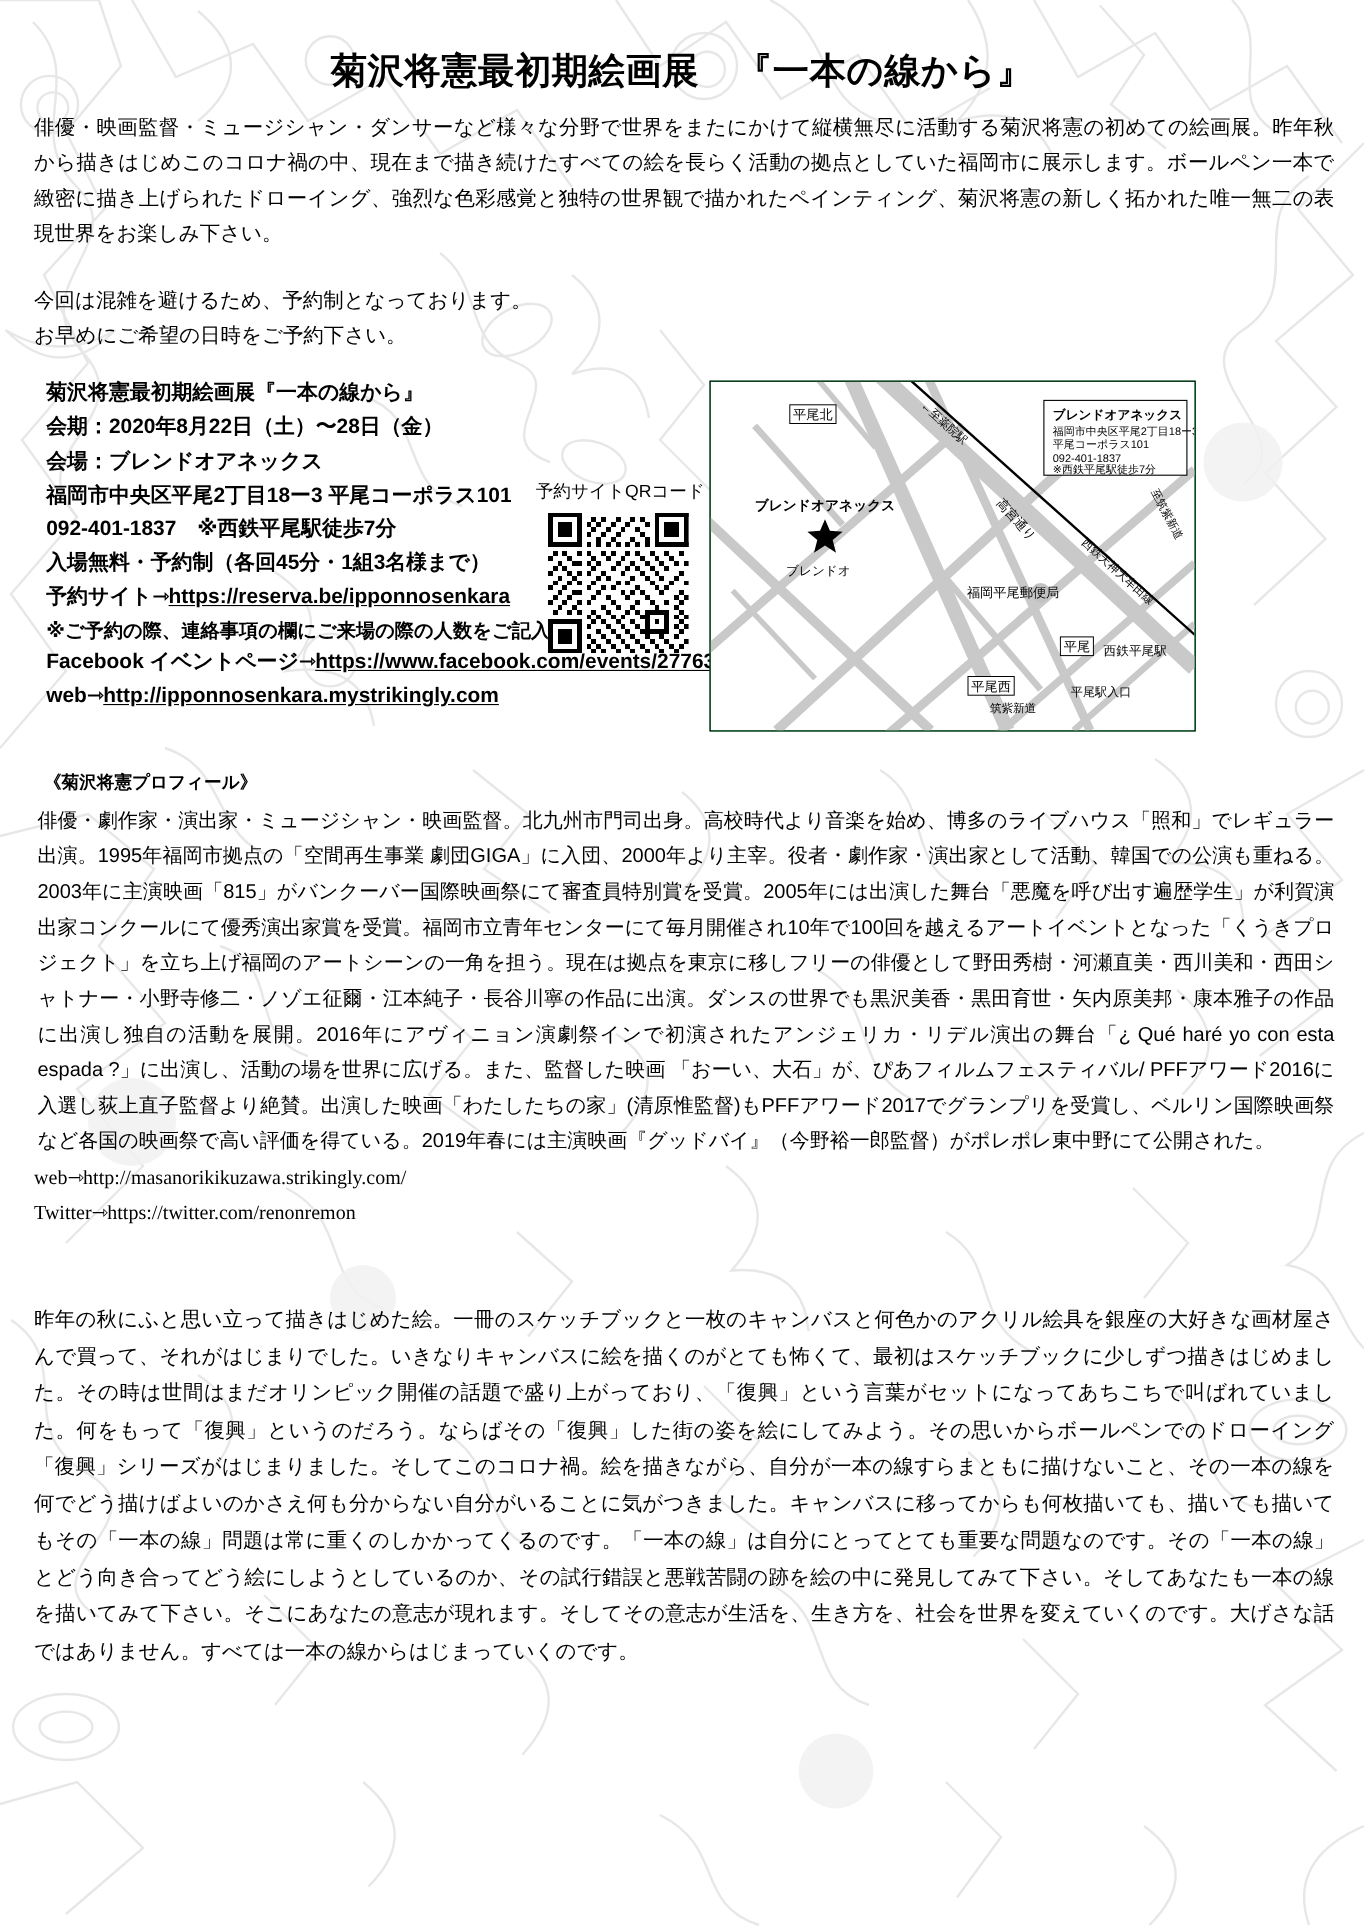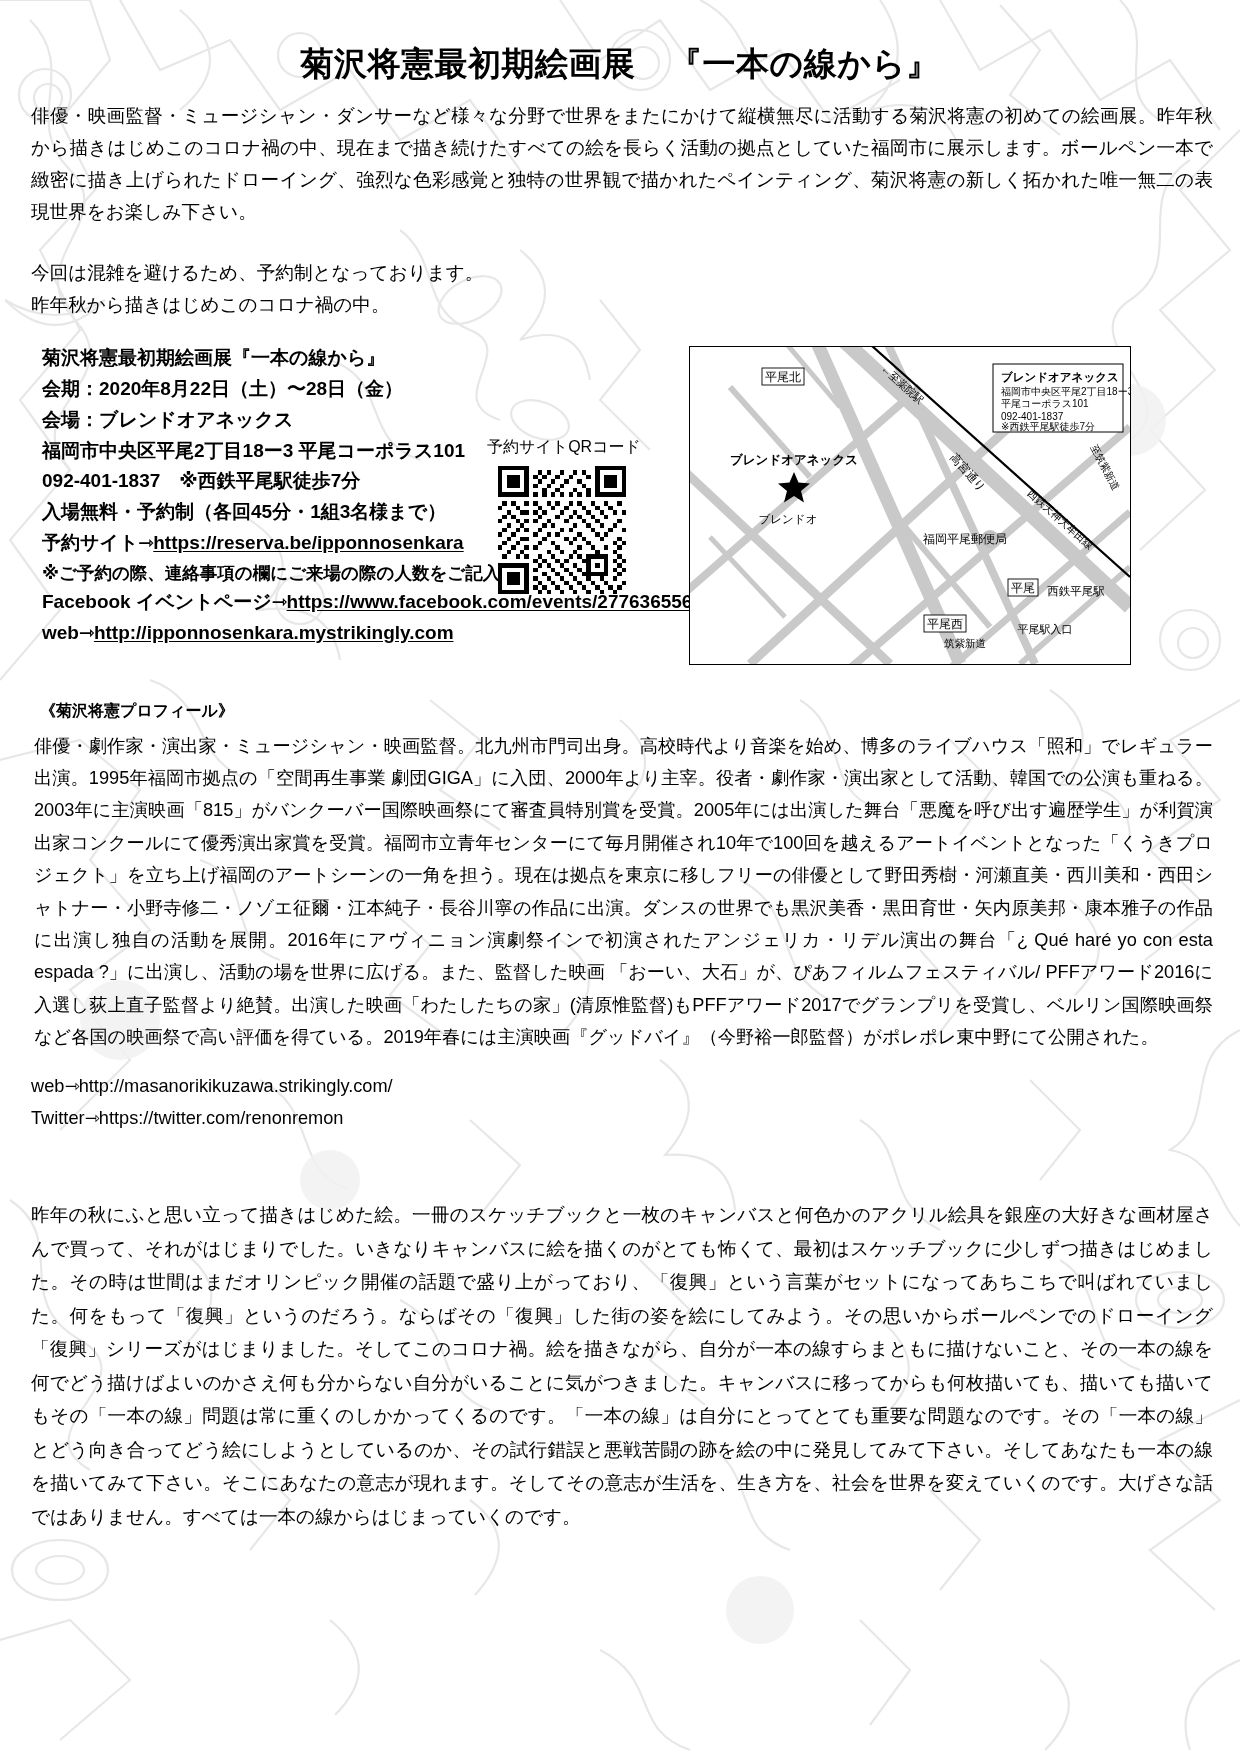--- a/index.html
+++ b/index.html
@@ -110,42 +110,42 @@
   
   .map-wrap {
     position: absolute;
     left: 645px;
     top: 3px;
     width: 440px;
     height: 317px;
     border: 1.5px solid #000;
     background: #22c55e;
     overflow: hidden;
-    margin-left: 44px;
   }
   .map-wrap svg { display: block; }
 
   
   .profile-head {
     margin: 52px 0 8px 40px;
     font-size: 16px;
     font-weight: bold;
   }
   .profile-body {
     margin: 0 27px 0 34px;
     font-size: 18.2px;
     line-height: 1.78;
     text-align: justify;
     font-weight: 500;
   }
   .profile-links {
-    margin: 16px 27px 0 31px;
+    margin: 0 27px 0 31px;
     font-size: 18.2px;
     line-height: 1.78;
     font-weight: 500;
+    font-family: Liberation Serif, serif;
   }
 
   
   .statement {
     margin: 64px 27px 0 31px;
     font-size: 18.6px;
     line-height: 1.8;
     text-align: justify;
     font-weight: 500;
   }
@@ -244,21 +244,21 @@
 <div class="page-content">
 
   <div class="title-block">
     <div class="main-title">菊沢将憲最初期絵画展　『一本の線から』</div>
   </div>
 
   <div class="intro">俳優・映画監督・ミュージシャン・ダンサーなど様々な分野で世界をまたにかけて縦横無尽に活動する菊沢将憲の初めての絵画展。昨年秋から描きはじめこのコロナ禍の中、現在まで描き続けたすべての絵を長らく活動の拠点としていた福岡市に展示します。ボールペン一本で緻密に描き上げられたドローイング、強烈な色彩感覚と独特の世界観で描かれたペインティング、菊沢将憲の新しく拓かれた唯一無二の表現世界をお楽しみ下さい。</div>
 
   <div class="reserve-note">
     <div>今回は混雑を避けるため、予約制となっております。</div>
-    <div>昨年秋から描きはじめこのコロナ禍の中。</div>
+    <div>お早めにご希望の日時をご予約下さい。</div>
   </div>
 
   <div class="mid-row">
 
     <div class="details">
       <div class="d-line">菊沢将憲最初期絵画展『一本の線から』</div>
       <div class="d-line">会期：2020年8月22日（土）〜28日（金）</div>
       <div class="d-line">会場：ブレンドオアネックス</div>
       <div class="d-line">福岡市中央区平尾2丁目18ー3 平尾コーポラス101</div>
       <div class="d-line">092-401-1837　※西鉄平尾駅徒歩7分</div>

